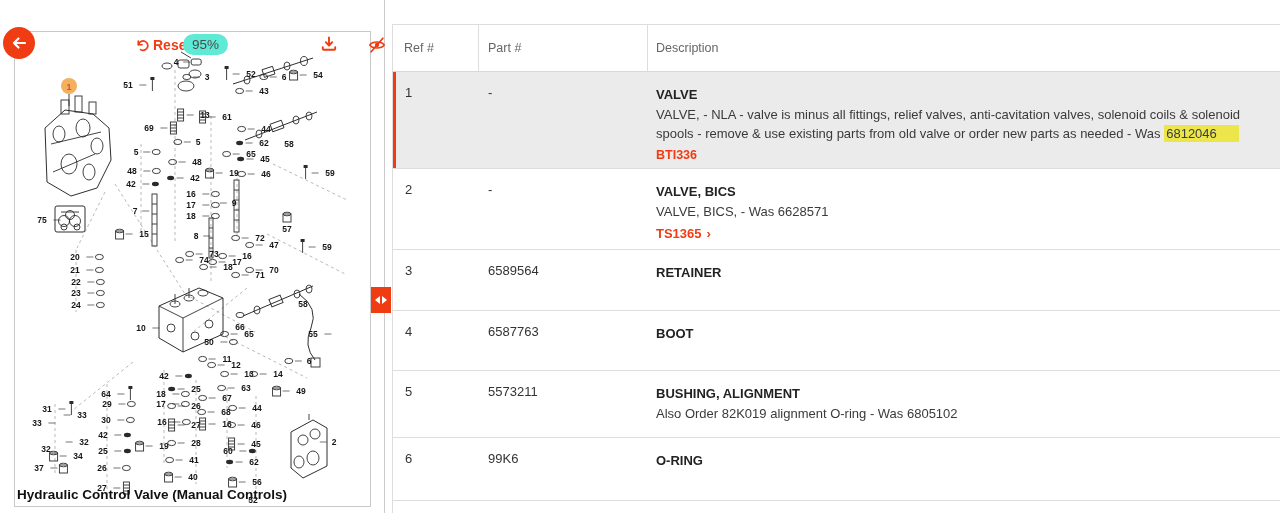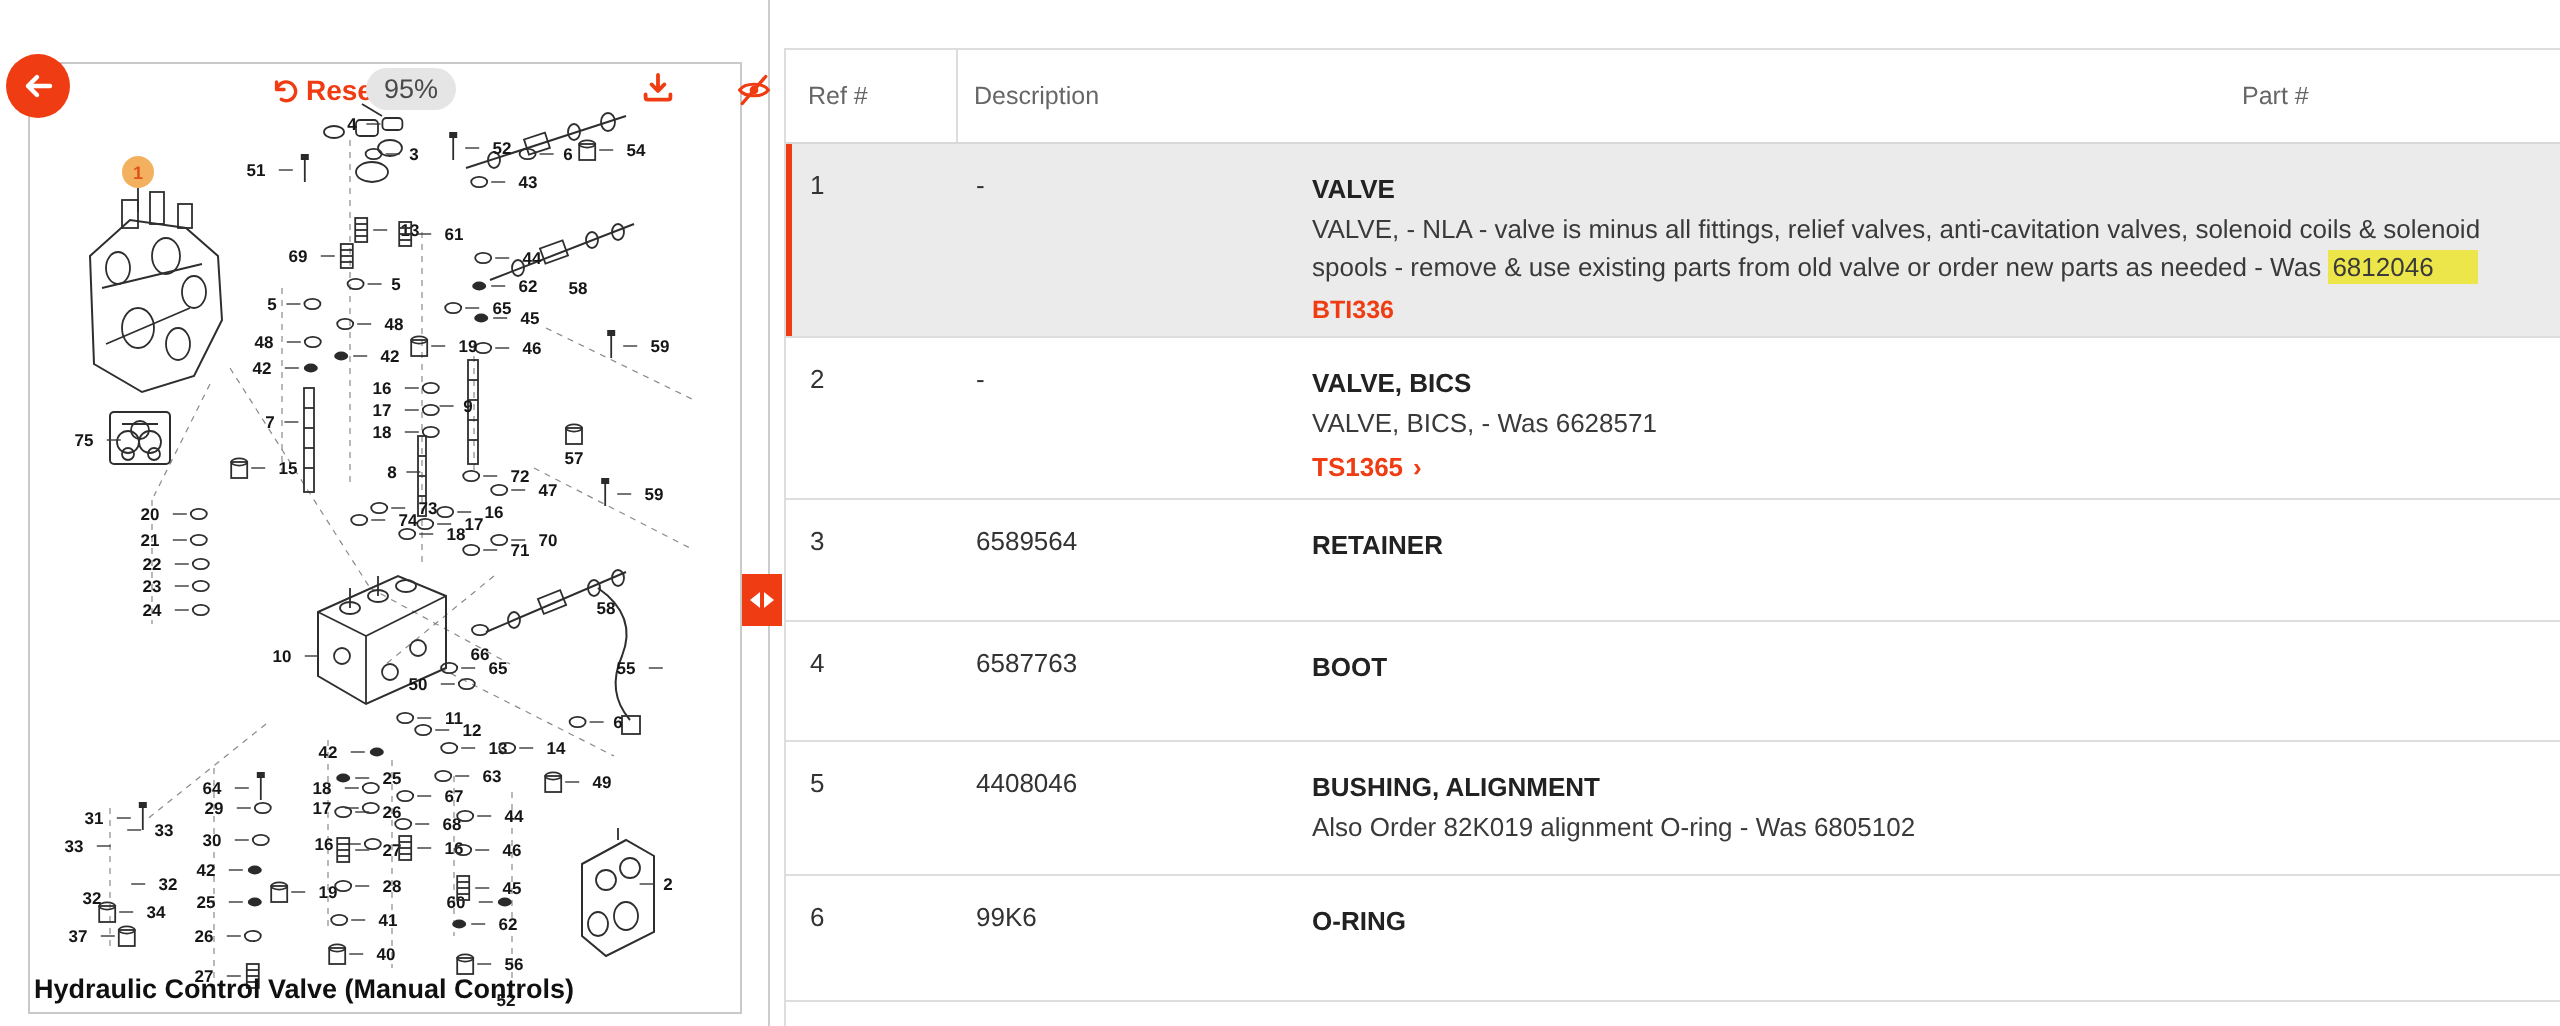--- a/index.html
+++ b/index.html
@@ -7,21 +7,21 @@
   .stage{position:relative;width:1280px;height:513px;background:#fff;}
 
   
   .viewer-section{position:absolute;left:0;top:0;width:391px;height:513px;}
   .panel{position:absolute;left:14px;top:31px;width:355px;height:474px;border:1px solid #c9c9c9;background:#fff;}
   .back-btn{position:absolute;left:3px;top:27px;width:32px;height:32px;border-radius:50%;
     background:var(--accent);display:flex;align-items:center;justify-content:center;z-index:5;cursor:pointer;}
   .toolbar-reset{position:absolute;left:120px;top:5px;display:flex;align-items:center;gap:3px;cursor:pointer;}
   .toolbar-reset .lbl{color:var(--accent);font-weight:bold;font-size:14px;}
   .zoom-pill{position:absolute;left:168px;top:2px;height:21px;padding:0 9px;border-radius:11px;
-    background:#e5e5e5;color:#4a4a4a;font-size:13.5px;display:flex;align-items:center;}
+    background:#5eead4;color:#4a4a4a;font-size:13.5px;display:flex;align-items:center;}
   .dl-btn{position:absolute;left:306px;top:4px;cursor:pointer;}
   .hide-btn{position:absolute;left:368px;top:36px;cursor:pointer;z-index:6;}
   #diagram{position:absolute;left:0;top:0;width:355px;height:474px;}
   .diagram-title{position:absolute;left:2px;bottom:4px;font-size:13.5px;font-weight:bold;color:#101010;white-space:nowrap;}
 
   
   .ln,.ln2{fill:none;stroke:#2e2e2e;stroke-width:1;}
   .ln{stroke-width:.9;}
   .dsh{stroke:#8a8a8a;stroke-width:.6;stroke-dasharray:3 3;fill:none;}
   .ld{stroke:#3a3a3a;stroke-width:.7;}
@@ -544,22 +544,22 @@
 
   <div class="divider"></div>
   <div class="splitter">
     <span class="tri-l"></span>
     <span class="tri-r"></span>
   </div>
 
   <div class="table-section">
     <div class="thead">
       <div class="th th-ref">Ref #</div>
+      <div class="th th-part">Part #</div>
       <div class="th th-desc">Description</div>
-      <div class="th th-part">Part #</div>
     </div>
     <div id="tbody">
   <div class="trow selected" style="height: 97px;">
     <div class="td td-ref">1</div>
     <div class="td td-part">-</div>
     <div class="td td-desc">
       <div class="pt-title">VALVE</div>
       <div class="pt-desc"><span>VALVE, - NLA - valve is minus all fittings, relief valves, anti-cavitation valves, solenoid coils &amp; solenoid spools - remove &amp; use existing parts from old valve or order new parts as needed - Was </span><span class="hl">6812046</span></div>
       <div class="bulletin">BTI336</div>
 
@@ -593,21 +593,21 @@
     <div class="td td-ref">4</div>
     <div class="td td-part">6587763</div>
     <div class="td td-desc">
       <div class="pt-title">BOOT</div>
 
     </div>
   </div>
 
   <div class="trow" style="height: 67px;">
     <div class="td td-ref">5</div>
-    <div class="td td-part">4408046</div>
+    <div class="td td-part">5573211</div>
     <div class="td td-desc">
       <div class="pt-title">BUSHING, ALIGNMENT</div>
       <div class="pt-desc">Also Order 82K019 alignment O-ring - Was 6805102</div>
 
     </div>
   </div>
 
   <div class="trow" style="height: 63px;">
     <div class="td td-ref">6</div>
     <div class="td td-part">99K6</div>

